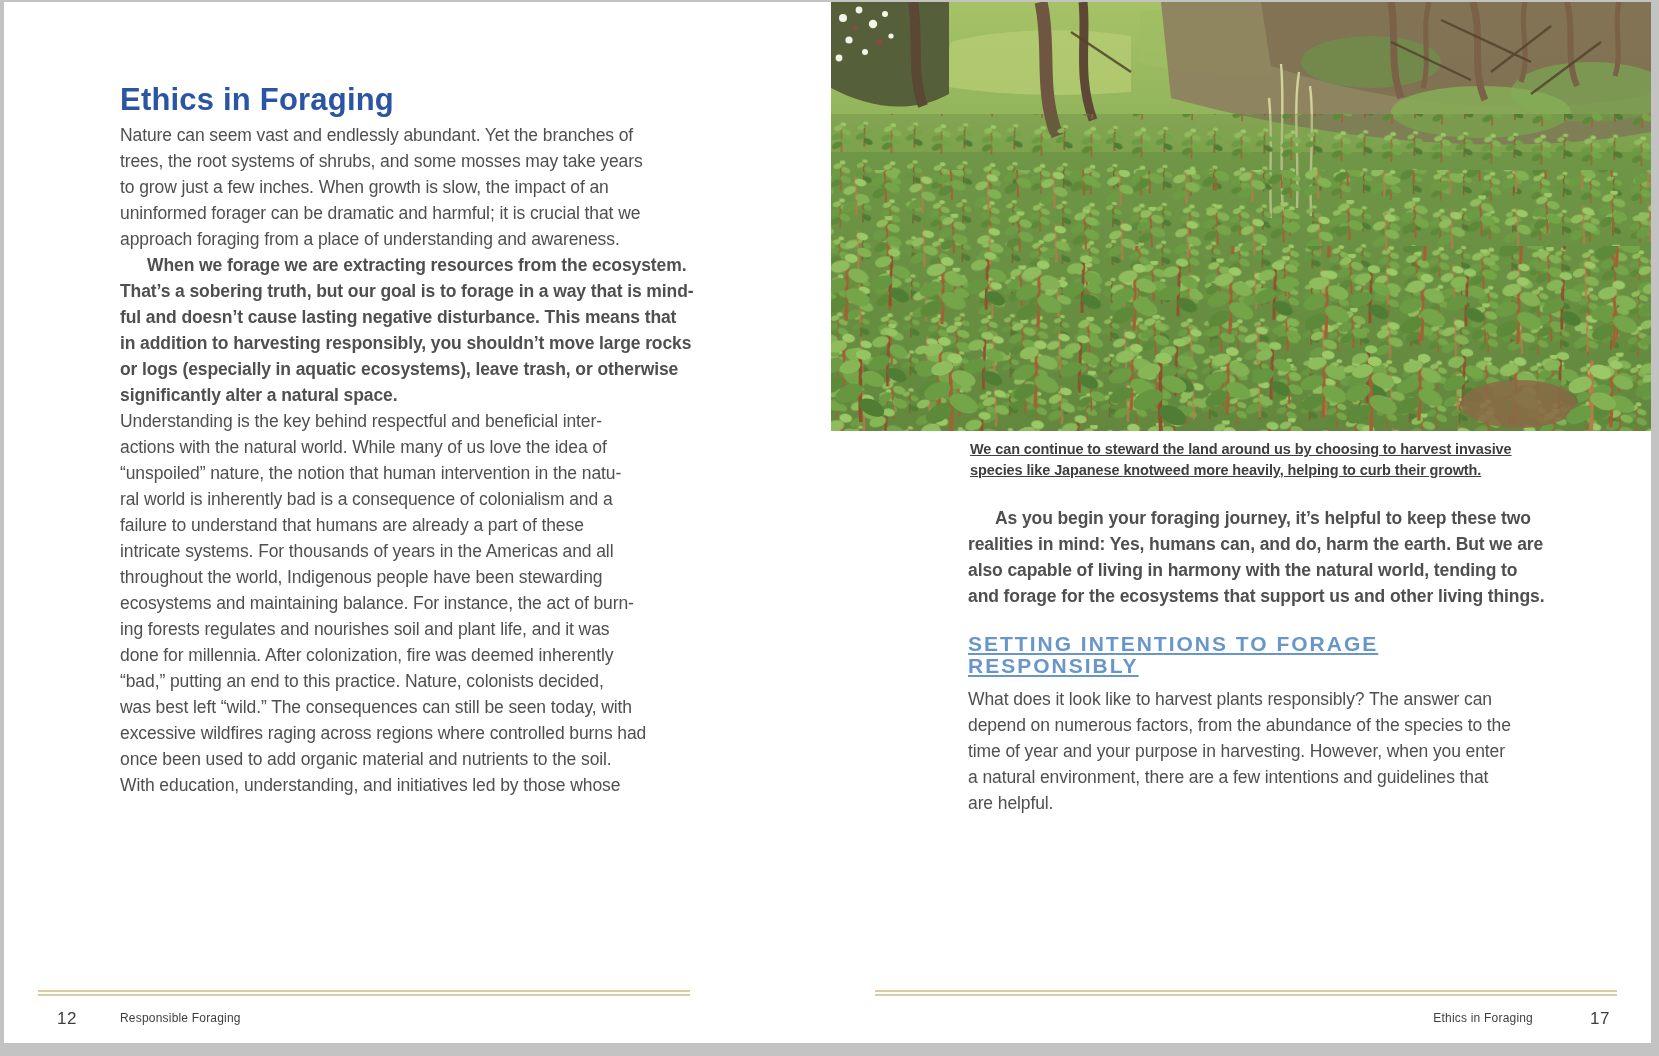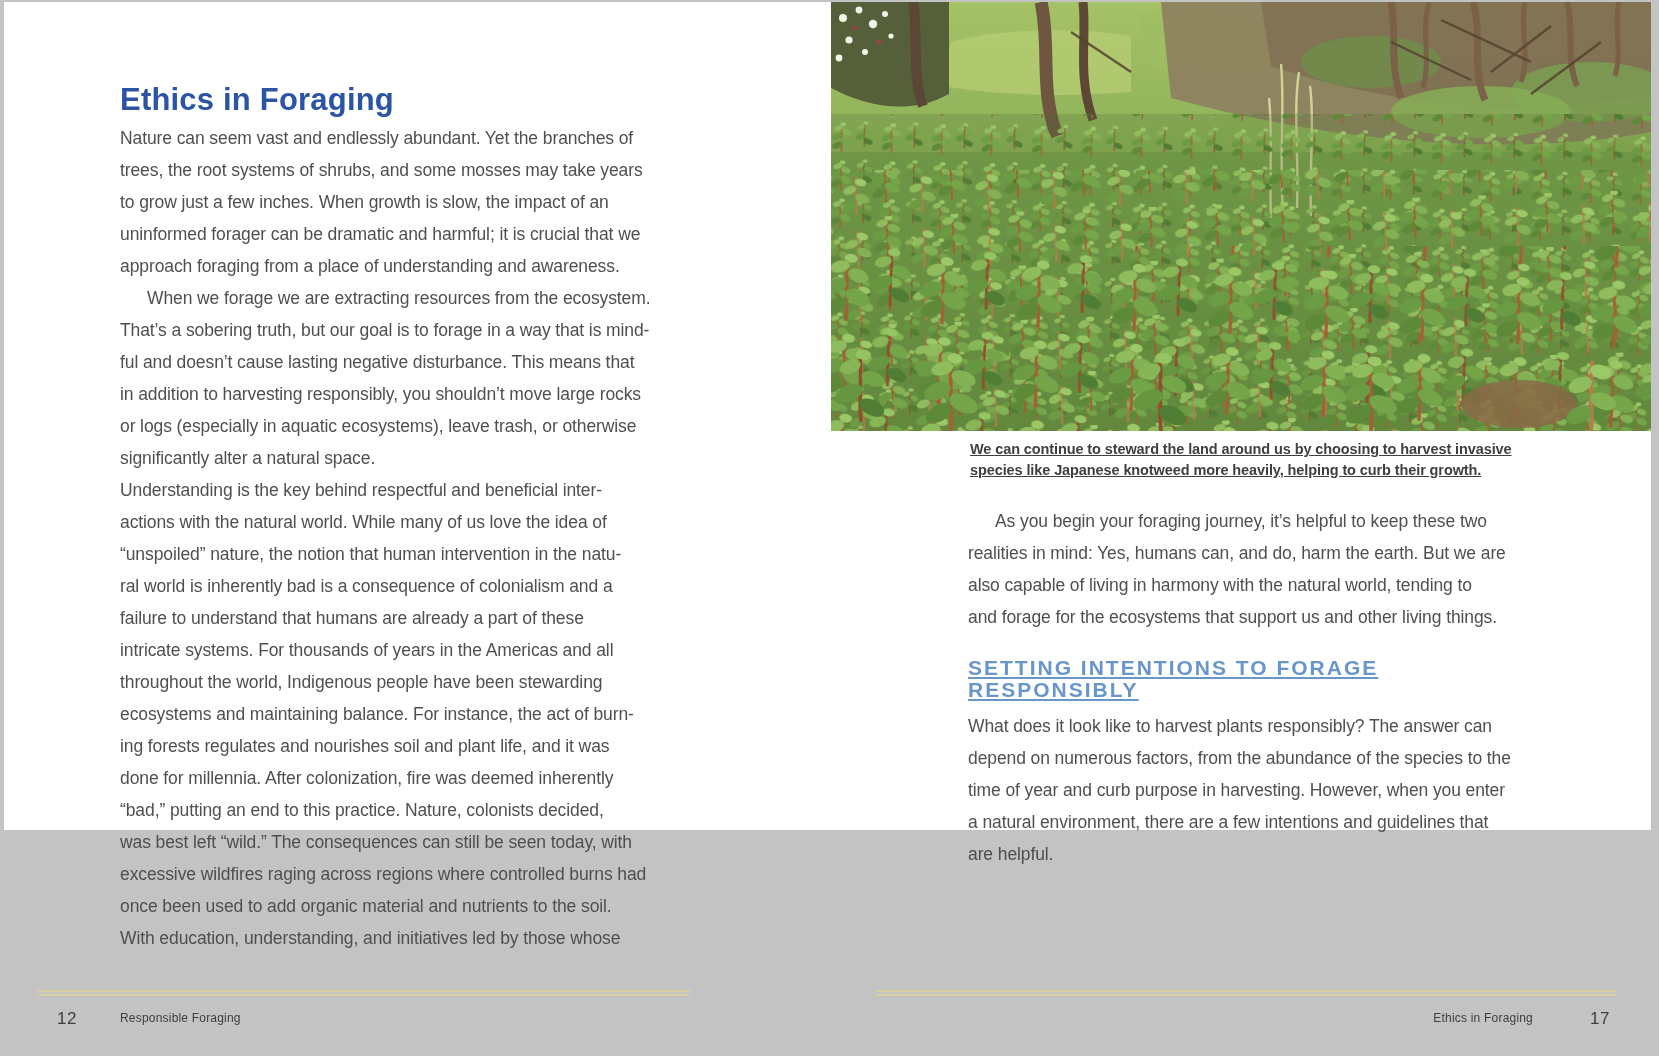--- a/index.html
+++ b/index.html
@@ -13,45 +13,45 @@
   *{margin:0;padding:0;box-sizing:border-box;}
   html,body{width:1659px;height:1056px;overflow:hidden;}
   body{
     background:var(--frame-gray);
     font-family:"Liberation Sans", sans-serif;
     position:relative;
   }
   .spread{
     position:absolute;
     left:4px; top:2px;
-    width:1647px; height:828px;
+    width:1647px; height:1041px;
     background:#ffffff;
   }
   
   .col-left{
     position:absolute;
     left:116px; top:80px;
     width:624px;
   }
   h1.title{
     font-size:31px;
     line-height:36px;
     font-weight:700;
     color:var(--heading-blue);
     letter-spacing:0.2px;
     margin-bottom:4px;
   }
   p.body{
     font-size:17.5px;
-    line-height:32px;
+    line-height:26px;
     color:var(--body-gray);
     letter-spacing:-0.1px;
     white-space:pre-line;
   }
-  p.body.indent{ text-indent:27px; }
+  p.body.indent{ text-indent:27px;font-weight:bold; }
   h2.subhead{
     font-size:21px;
     line-height:22px;
     font-weight:700;
     color:var(--subheading-blue);
     letter-spacing:2px;
     white-space:pre-line;
     margin-top:23px;
     margin-bottom:9px;
   }
@@ -263,21 +263,21 @@
 
   <section class="col-right">
     <p class="body indent">As you begin your foraging journey, it’s helpful to keep these two
 realities in mind: Yes, humans can, and do, harm the earth. But we are
 also capable of living in harmony with the natural world, tending to
 and forage for the ecosystems that support us and other living things.</p>
     <h2 class="subhead">SETTING INTENTIONS TO FORAGE
 RESPONSIBLY</h2>
     <p class="body">What does it look like to harvest plants responsibly? The answer can
 depend on numerous factors, from the abundance of the species to the
-time of year and curb purpose in harvesting. However, when you enter
+time of year and your purpose in harvesting. However, when you enter
 a natural environment, there are a few intentions and guidelines that
 are helpful.</p>
   </section>
 
   <div class="rule rule-left"></div>
   <div class="rule rule-right"></div>
 
   <div class="pagenum pagenum-left">12</div>
   <div class="runninghead runninghead-left">Responsible Foraging</div>
 

